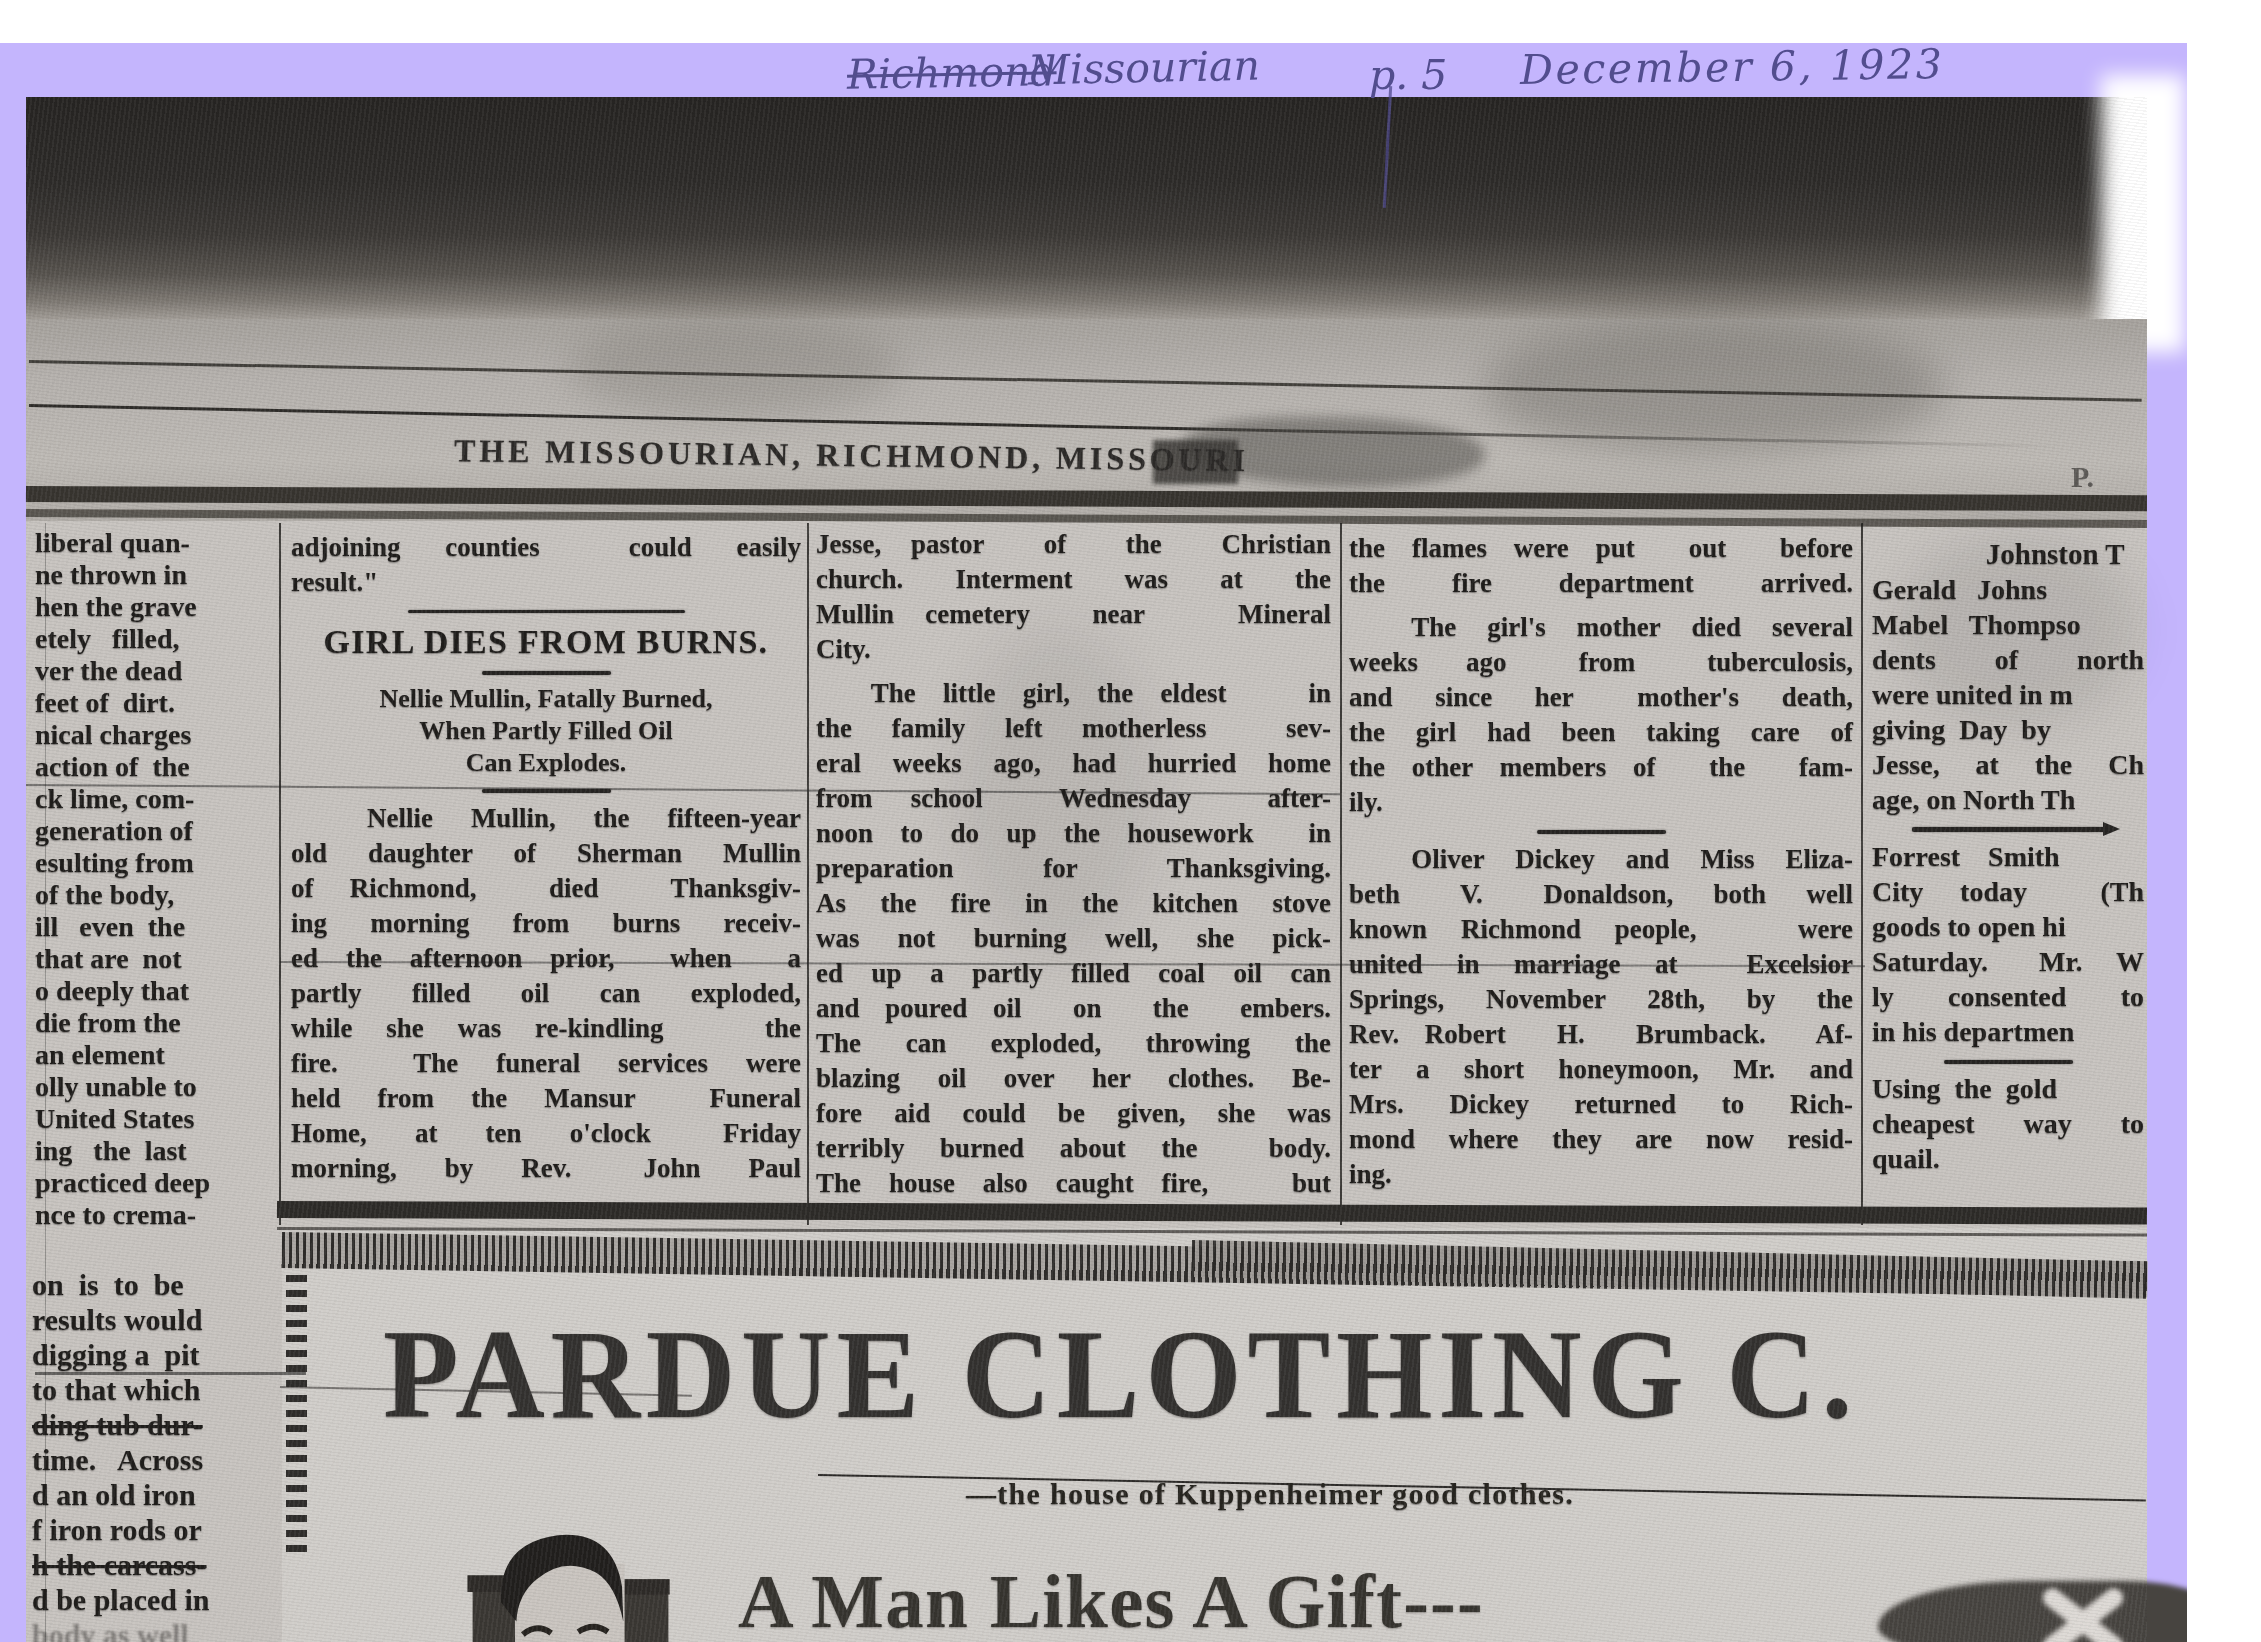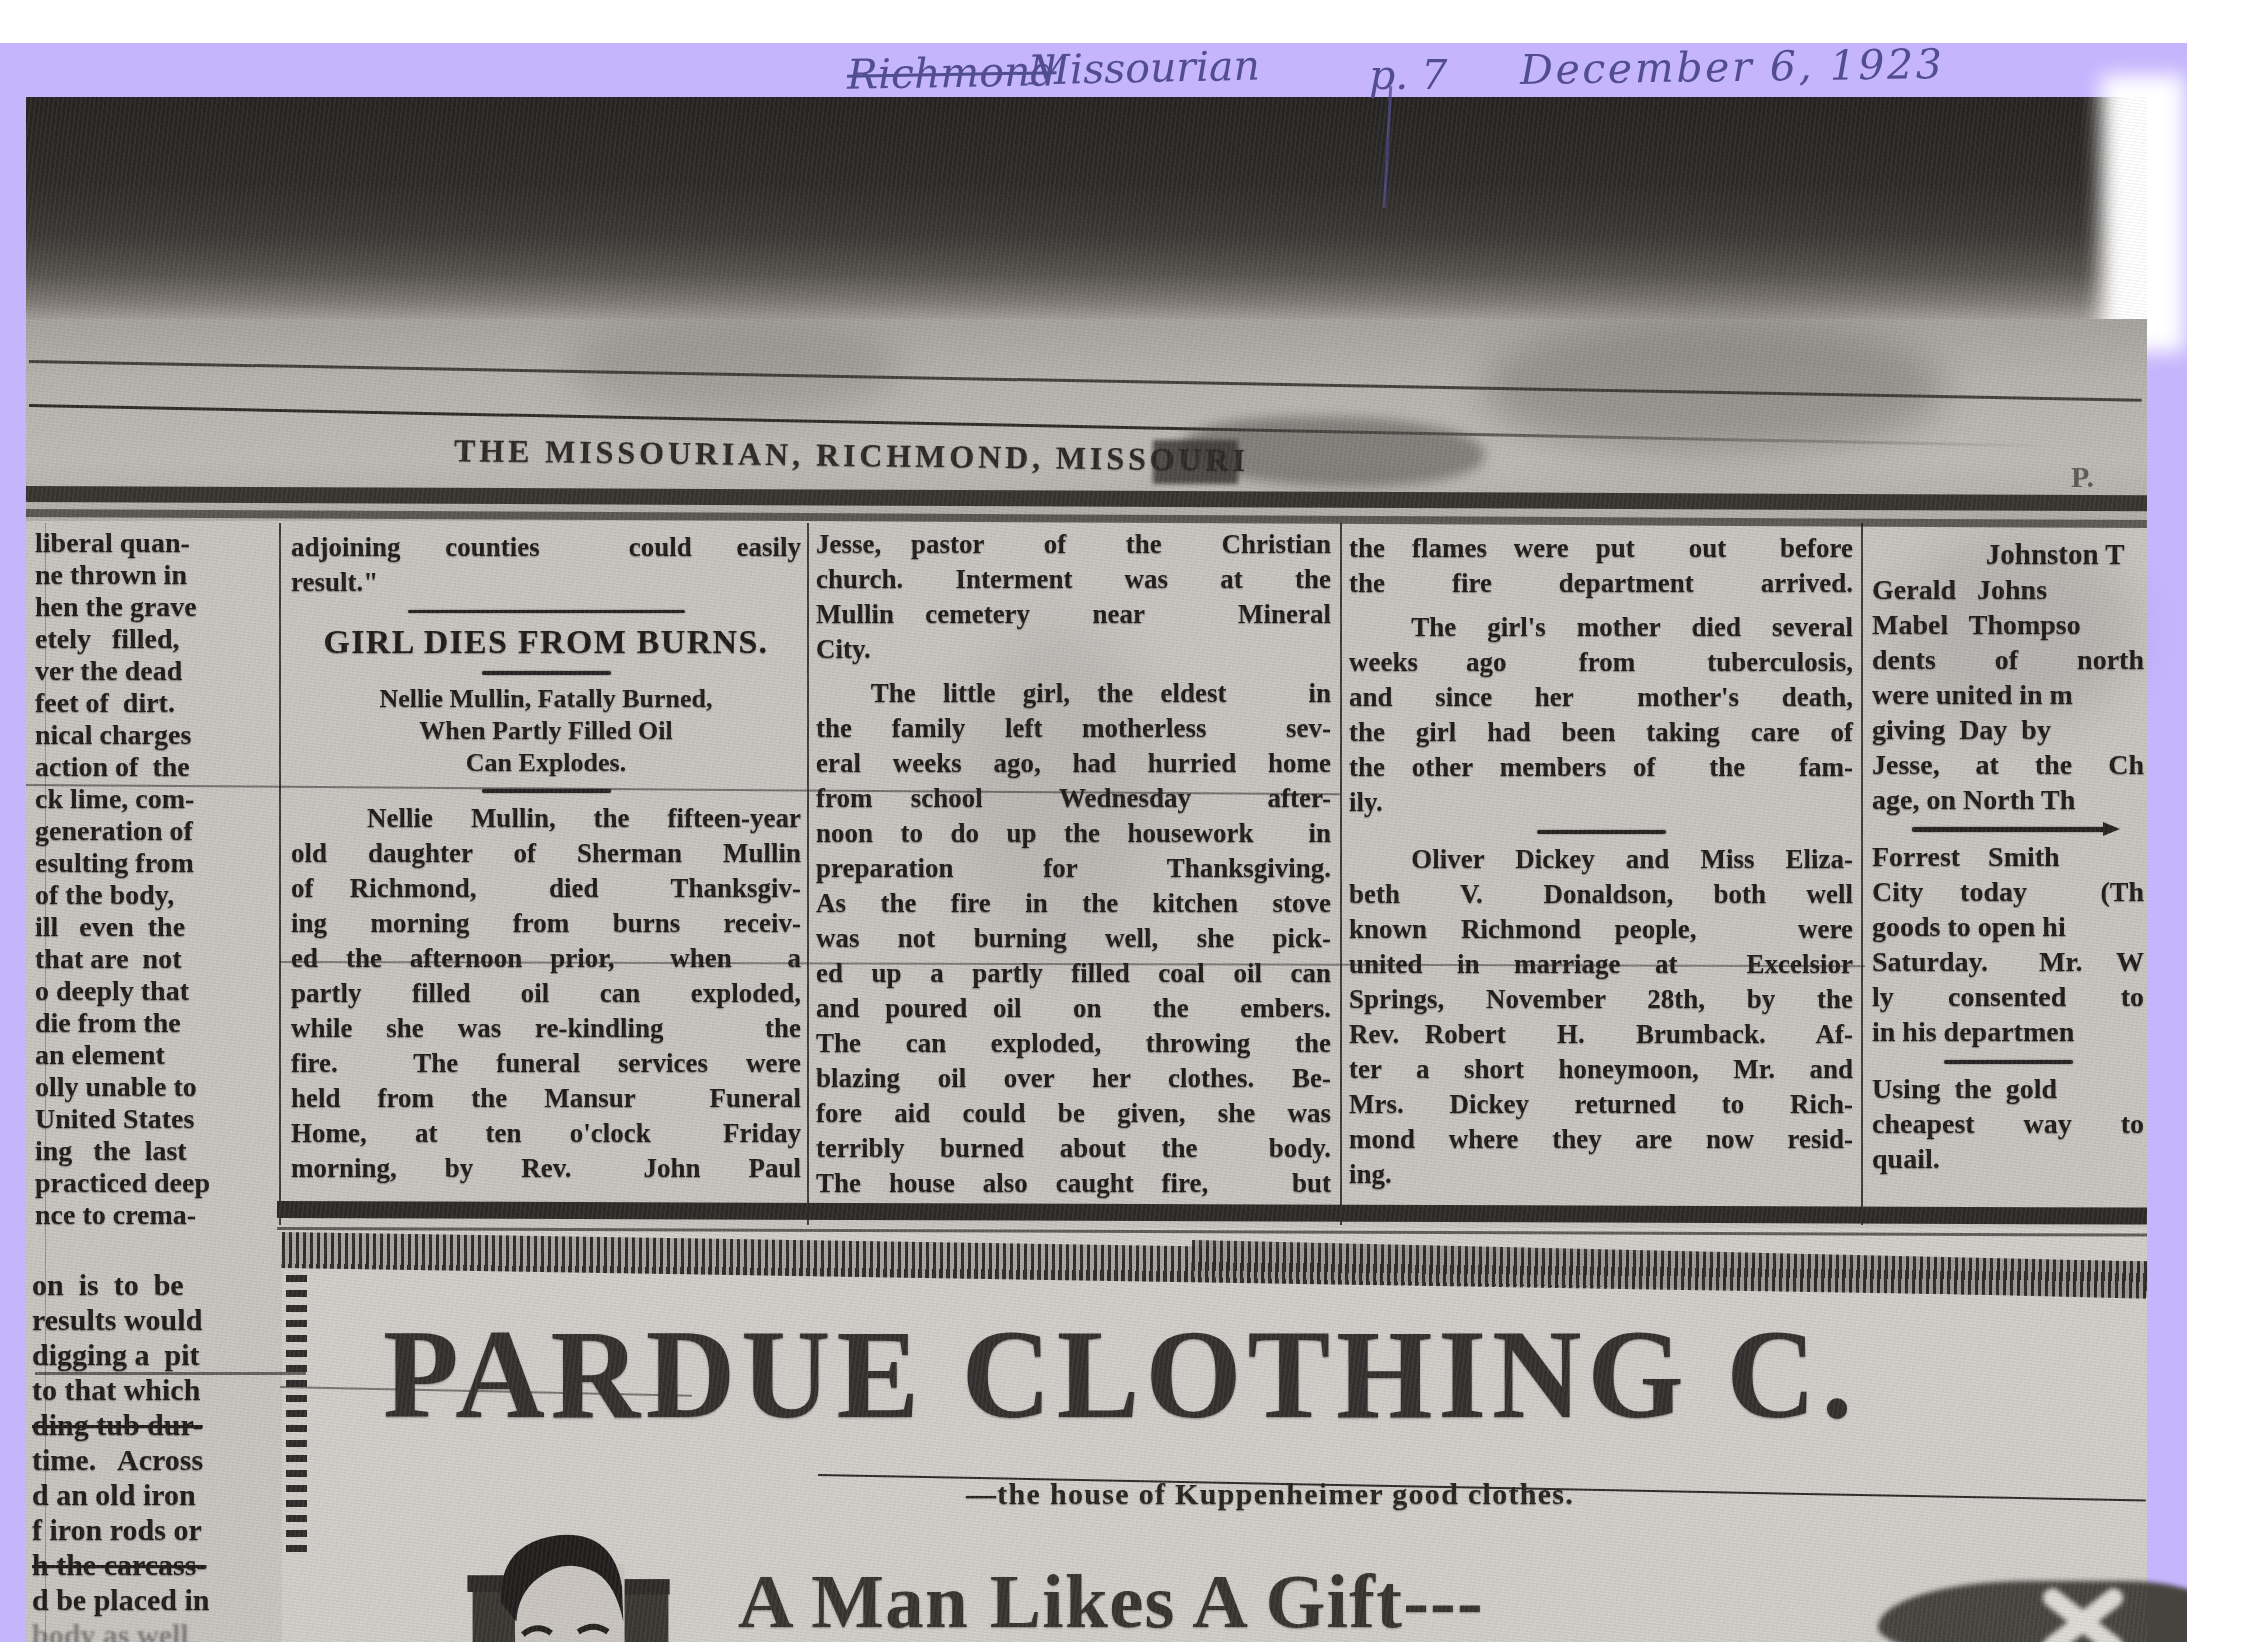--- a/index.html
+++ b/index.html
@@ -116,21 +116,21 @@
       transform:translate(-50%,-50%) rotate(38deg);}
   .xbar2{transform:translate(-50%,-50%) rotate(-38deg);}
 </style>
 </head>
 <body>
 
 <div id="page">
 
   <span class="hw hw-struck">Richmond</span>
   <span class="hw hw-pub">Missourian</span>
-  <span class="hw hw-page">p. 7</span>
+  <span class="hw hw-page">p. 5</span>
   <span class="hw hw-date">December 6, 1923</span>
   <div class="p-descender"></div>
 
   <div class="band-dark"></div>
   <div class="edge-fade"></div>
   <div class="band-mid"></div>
   <div class="article-bg"></div>
   <div class="left-strip-bg"></div>
   <div class="ad-bg"></div>
   <div class="blotch b1"></div>

